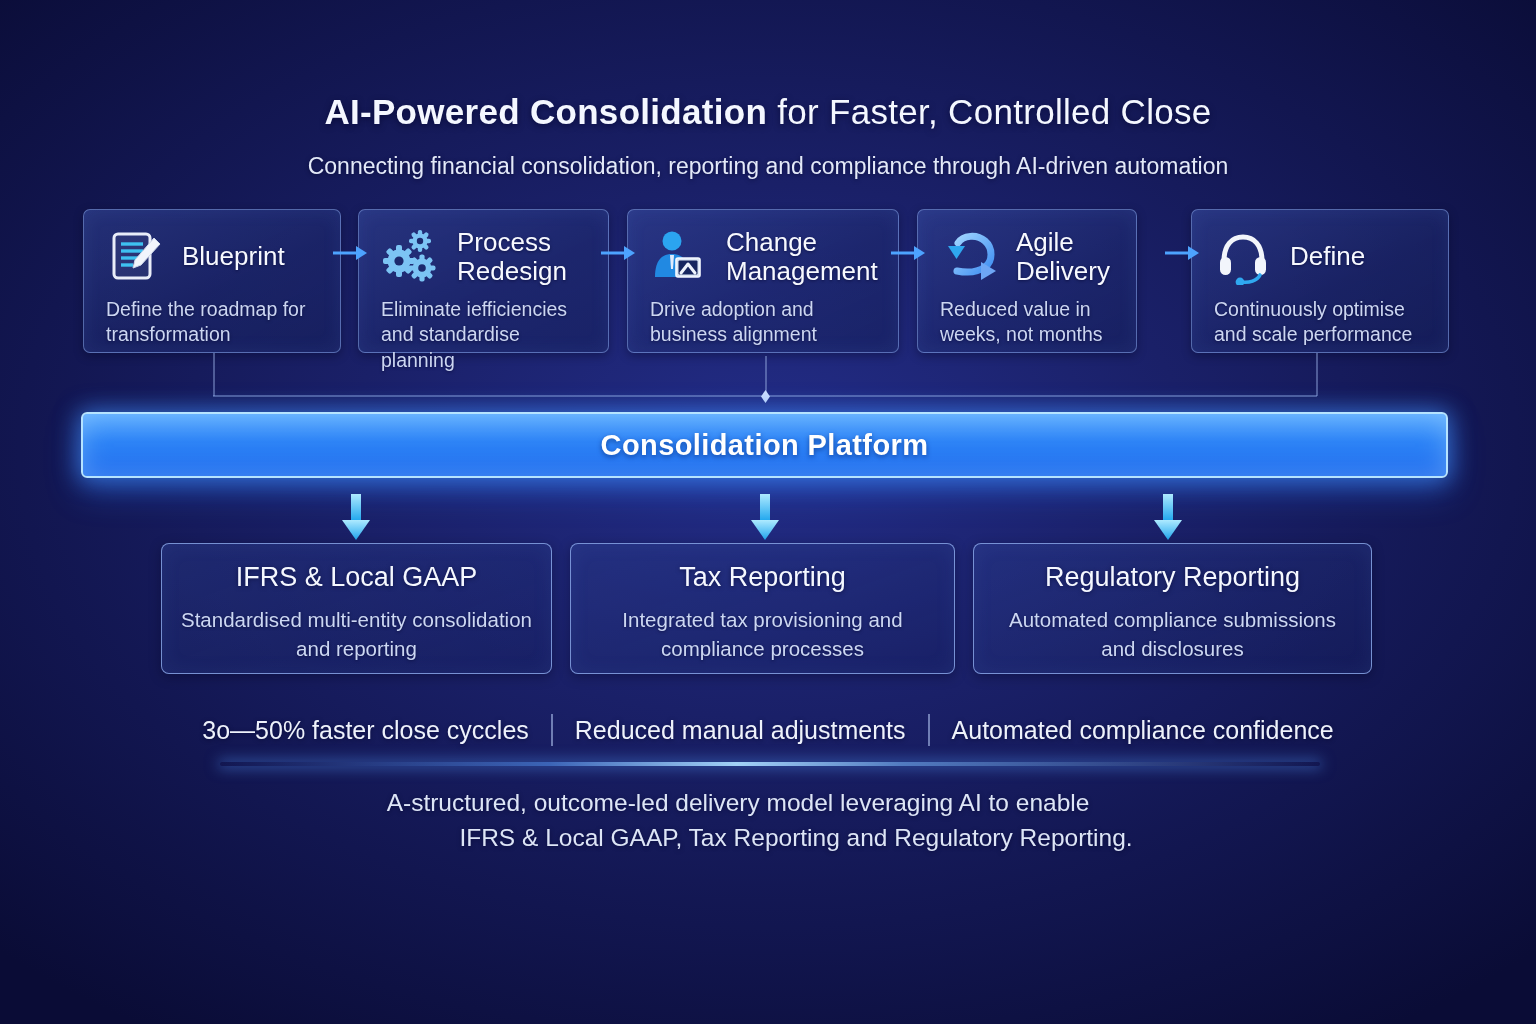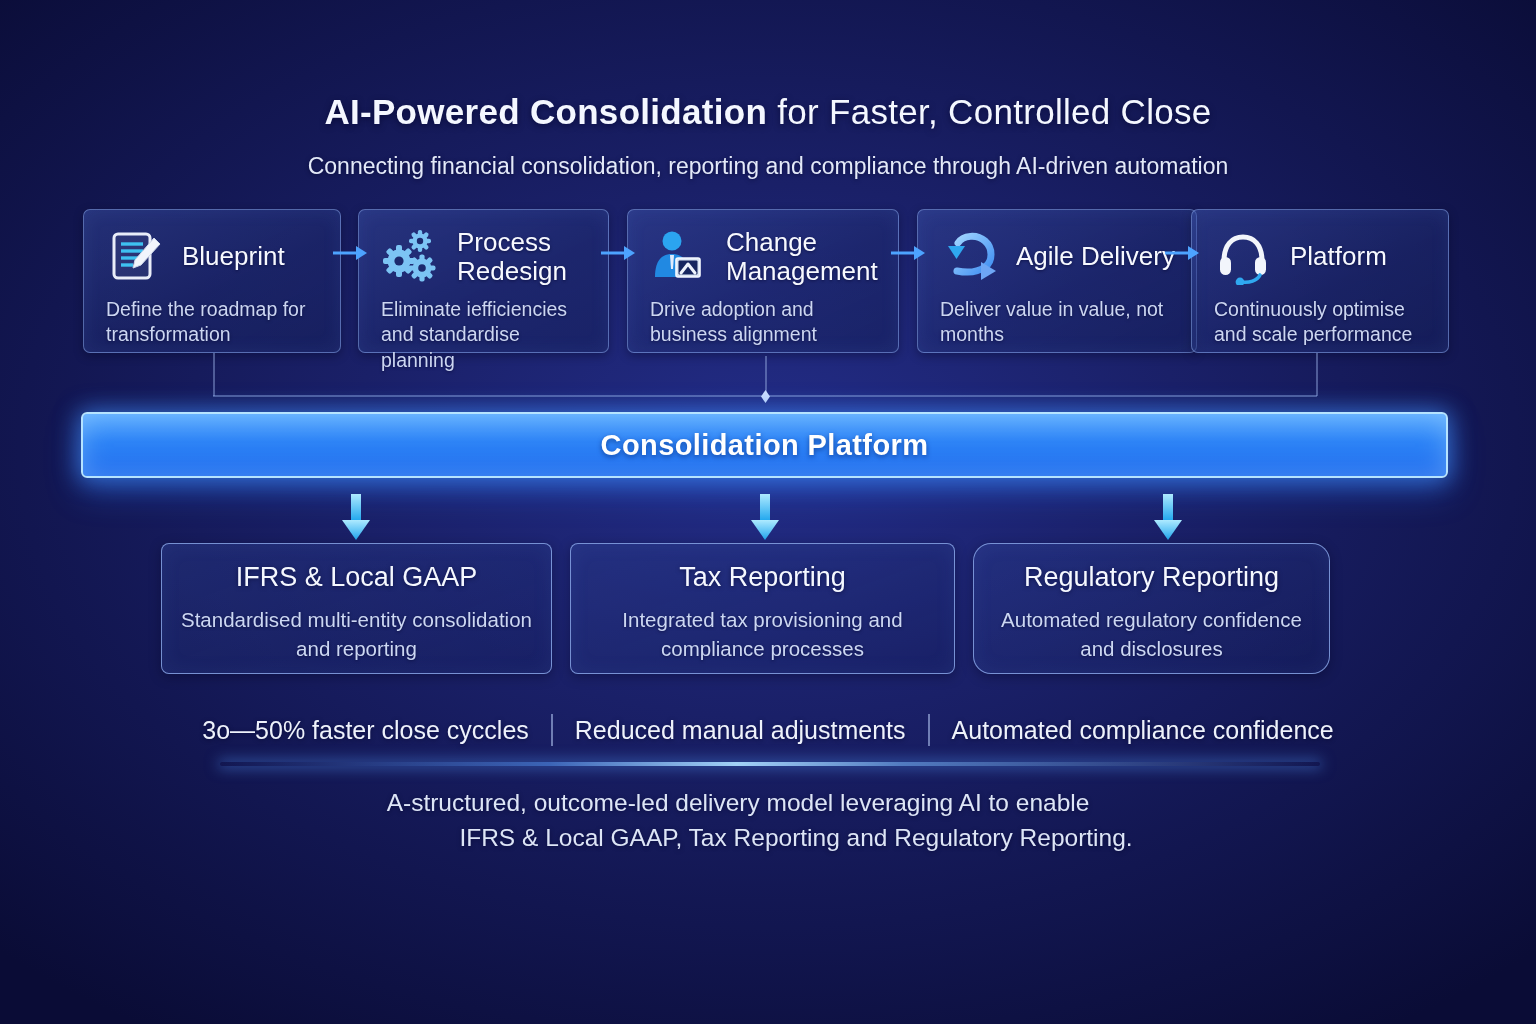--- a/index.html
+++ b/index.html
@@ -34,21 +34,21 @@
     box-shadow:0 3px 10px rgba(0,0,30,.35), inset 0 0 18px rgba(90,130,220,.12);
     padding:16px 20px 14px 22px; color:#fff;
   }
   .pcard .head { display:flex; align-items:center; gap:18px; min-height:62px; }
   .pcard .icon { width:58px; height:58px; flex:0 0 58px; display:flex; align-items:center; justify-content:center; }
   .pcard .ptitle { font-size:26px; font-weight:500; line-height:1.12; color:#f7f9ff; text-shadow:0 1px 3px rgba(0,0,40,.55); }
   .pcard .pdesc { margin-top:9px; font-size:19.5px; line-height:1.3; color:#ccd6f1; text-shadow:0 1px 3px rgba(0,0,40,.5); }
   .c1 { left:83px;  width:258px; }
   .c2 { left:358px; width:251px; }
   .c3 { left:627px; width:272px; }
-  .c4 { left:917px; width:280px; }
+  .c4 { left:917px; width:220px; }
   .c5 { left:1191px;width:258px; }
   .flow-arrow { position:absolute; top:243px; width:36px; height:20px; }
   
   .bline { position:absolute; background:rgba(150,172,226,.45); }
   .diamond {
     position:absolute; width:9px; height:13px; background:#cfe0ff;
     clip-path:polygon(50% 0, 100% 50%, 50% 100%, 0 50%);
     filter:drop-shadow(0 0 3px rgba(160,200,255,.9));
   }
   
@@ -69,21 +69,21 @@
     position:absolute; top:543px; height:131px;
     border:1.5px solid rgba(142,172,238,.8); border-radius:8px;
     background:linear-gradient(160deg, rgba(44,62,142,.42) 0%, rgba(22,32,96,.38) 100%);
     box-shadow:0 3px 12px rgba(0,0,30,.35), inset 0 0 20px rgba(90,130,220,.10);
     text-align:center; padding:18px 16px;
   }
   .obox .otitle { font-size:27px; font-weight:500; color:#f5f8ff; text-shadow:0 1px 4px rgba(0,0,40,.55); }
   .obox .odesc { margin-top:12px; font-size:20.5px; line-height:1.42; color:#ccd7f2; text-shadow:0 1px 3px rgba(0,0,40,.5); }
   .o1 { left:161px; width:391px; }
   .o2 { left:570px; width:385px; }
-  .o3 { left:973px; width:357px;border-radius:18px; }
+  .o3 { left:973px; width:399px; }
   
   .stats {
     position:absolute; top:714px; left:0; width:100%;
     display:flex; align-items:center; justify-content:center; gap:22px;
     color:#eef2fb; font-size:25px; text-shadow:0 1px 4px rgba(0,0,40,.55);
   }
   .stat-divider { width:2px; height:32px; background:rgba(160,178,225,.65); }
   .glow-line {
     position:absolute; top:762px; left:220px; width:1100px; height:4px;
     background:linear-gradient(90deg, rgba(60,110,220,0) 0%, rgba(90,160,255,.55) 30%, rgba(170,220,255,.95) 47%, rgba(120,185,255,.6) 62%, rgba(60,110,220,0) 100%);
@@ -184,35 +184,35 @@
                 <stop offset="1" stop-color="#3f8ef2"></stop>
             </linearGradient>
           </defs>
           <path d="M17 14 C22 6 36 5 44 12 C52 19 52 32 44 38 C37 43 26 44 16 42" fill="none" stroke="url(#loopg)" stroke-width="7" stroke-linecap="round"></path>
           <polygon points="7,17 24,17 15.5,30" fill="#2fa8f0"></polygon>
           <polygon points="40,33 55,42 40,51" fill="#6ea6f5"></polygon>
         </svg>
       </span>
       <span class="ptitle">Agile Delivery</span>
     </div>
-    <div class="pdesc">Deliver value in value, not months</div>
+    <div class="pdesc">Reduced value in weeks, not months</div>
   </div>
 
   <div class="pcard c5">
     <div class="head">
       <span class="icon">
         <svg width="56" height="56" viewBox="0 0 56 56">
           <path d="M9 32 C9 16 17 8 28 8 C39 8 47 16 47 32" fill="none" stroke="#f2f5fb" stroke-width="5" stroke-linecap="round"></path>
           <rect x="5" y="28" width="11" height="18" rx="5.5" fill="#f2f5fb"></rect>
           <rect x="40" y="28" width="11" height="18" rx="5.5" fill="#f2f5fb"></rect>
           <path d="M45 46 C42 52 34 54 27 53" fill="none" stroke="#2fa8f0" stroke-width="3.6" stroke-linecap="round"></path>
           <circle cx="25" cy="53" r="4.4" fill="#2fa8f0"></circle>
         </svg>
       </span>
-      <span class="ptitle">Platform</span>
+      <span class="ptitle">Define</span>
     </div>
     <div class="pdesc">Continuously optimise and scale performance</div>
   </div>
 
   <svg class="flow-arrow" style="left:332px" viewBox="0 0 36 20">
       <line x1="1" y1="10" x2="26" y2="10" stroke="#4da3ff" stroke-width="3"></line>
       <polygon points="24,3 35,10 24,17" fill="#4da3ff"></polygon>
     </svg>
   <svg class="flow-arrow" style="left:600px" viewBox="0 0 36 20">
       <line x1="1" y1="10" x2="26" y2="10" stroke="#4da3ff" stroke-width="3"></line>
@@ -259,21 +259,21 @@
   <div class="obox o1">
     <div class="otitle">IFRS &amp; Local GAAP</div>
     <div class="odesc">Standardised multi-entity consolidation and reporting</div>
   </div>
   <div class="obox o2">
     <div class="otitle">Tax Reporting</div>
     <div class="odesc">Integrated tax provisioning and compliance processes</div>
   </div>
   <div class="obox o3">
     <div class="otitle">Regulatory Reporting</div>
-    <div class="odesc">Automated regulatory confidence and disclosures</div>
+    <div class="odesc">Automated compliance submissions and disclosures</div>
   </div>
 
   <div class="stats">
     <span>3o—50% faster close cyccles</span>
     <span class="stat-divider"></span>
     <span>Reduced manual adjustments</span>
     <span class="stat-divider"></span>
     <span>Automated compliance confidence</span>
   </div>
 

